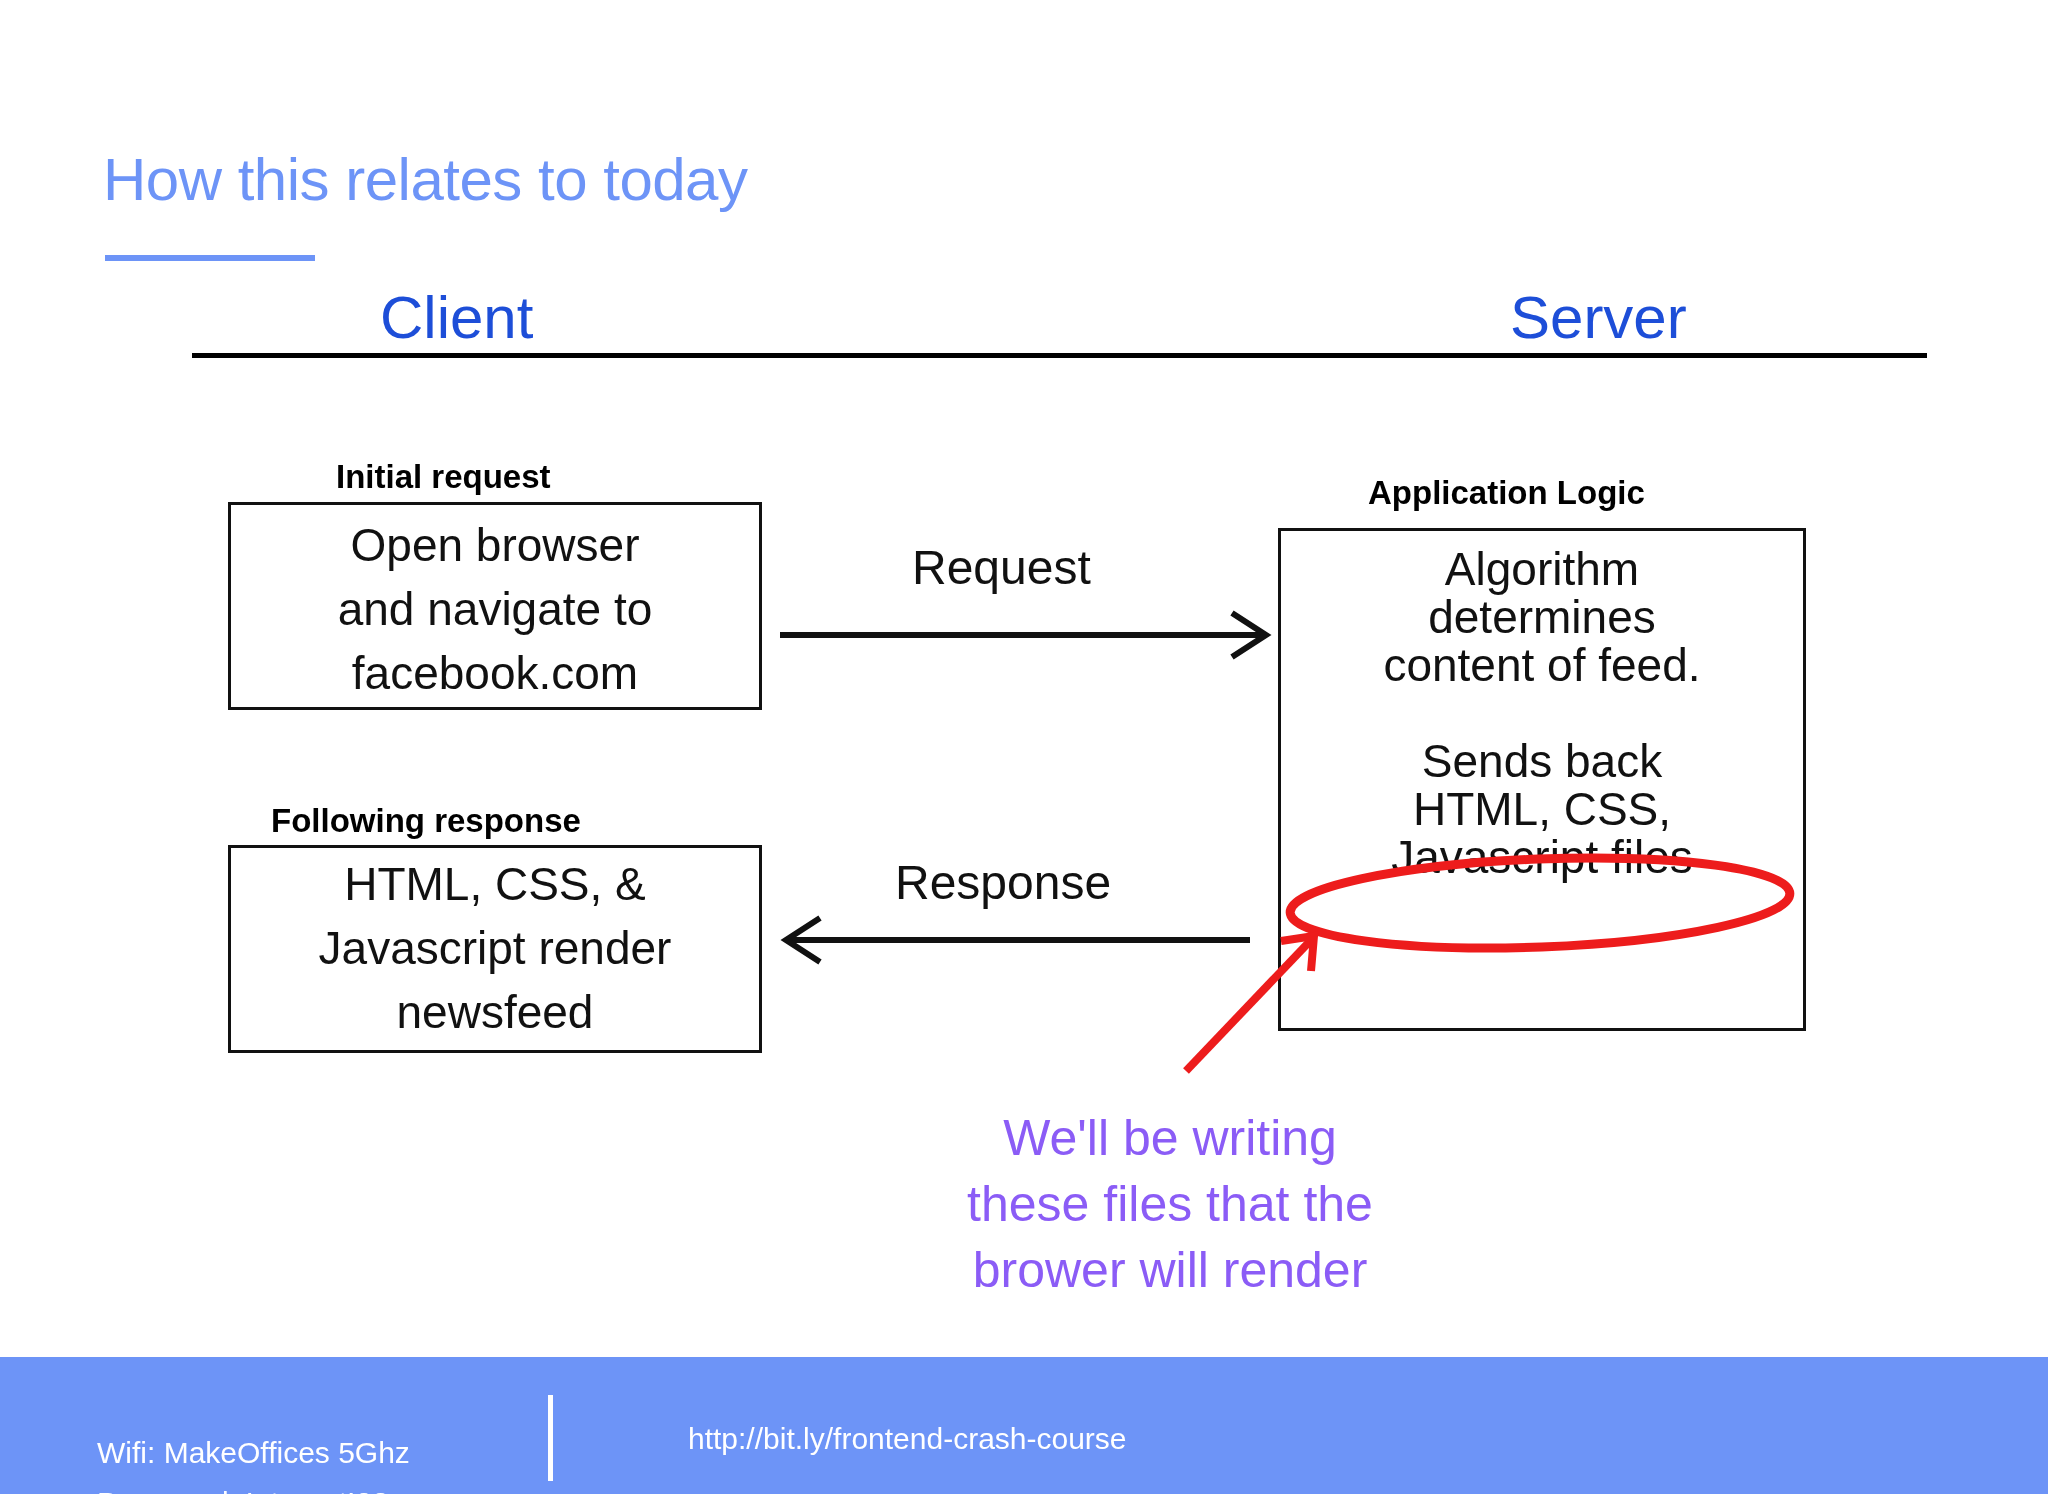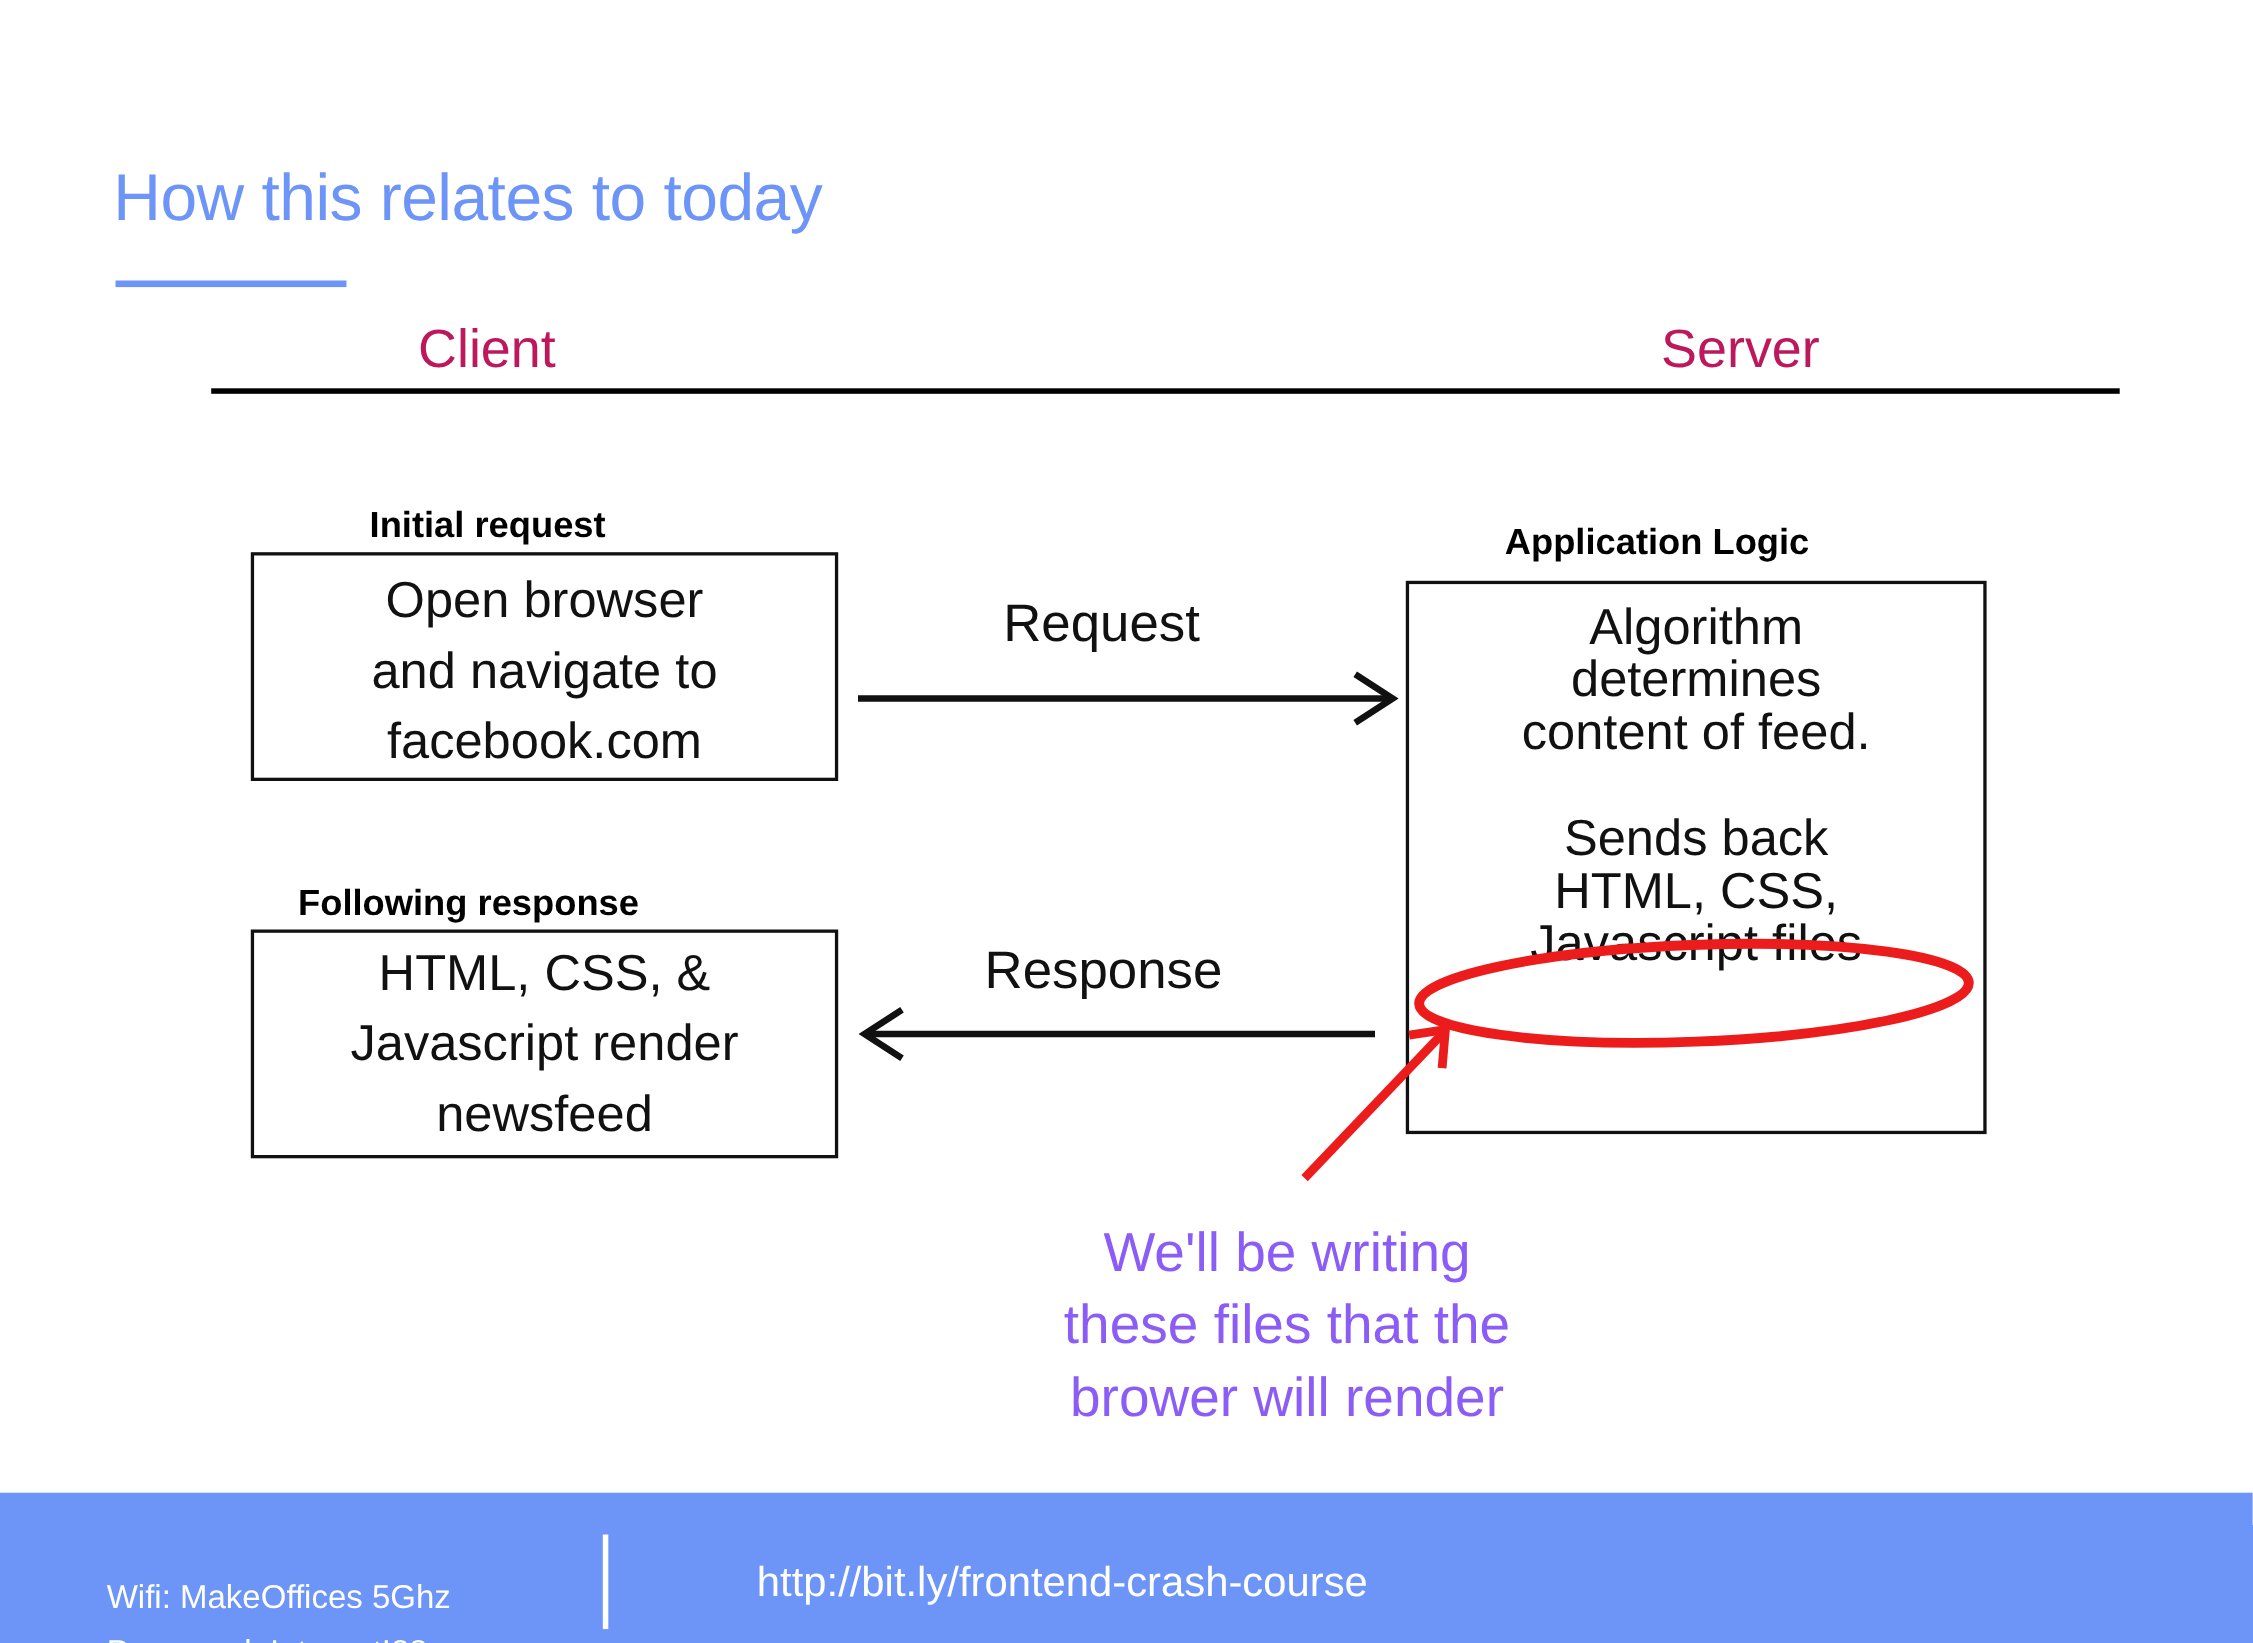--- a/index.html
+++ b/index.html
@@ -40,24 +40,24 @@
     left: 105px;
     top: 240px;
     width: 210px;
     height: 6px;
     background: #6d94f7;
   }
 
   
   .col-head {
     position: absolute;
-    font-size: 49px;
+    font-size: 60px;
     line-height: 62px;
     font-weight: 400;
-    color: #be185d;
+    color: #1d4ed8;
     white-space: nowrap;
   }
   .col-head.client { left: 380px; top: 272px; }
   .col-head.server { left: 1510px; top: 272px; }
 
   .head-rule {
     position: absolute;
     left: 192px;
     top: 338px;
     width: 1735px;
@@ -172,21 +172,21 @@
     top: 1380px;
     width: 5px;
     height: 86px;
     background: #ffffff;
   }
   .footer-url {
     position: absolute;
     left: 688px;
     top: 1404px;
     color: #ffffff;
-    font-size: 38px;
+    font-size: 30px;
     line-height: 40px;
     white-space: nowrap;
   }
 </style>
 </head>
 <body>
 
 <div id="slide">
 
   <div class="title">How this relates to today</div>

